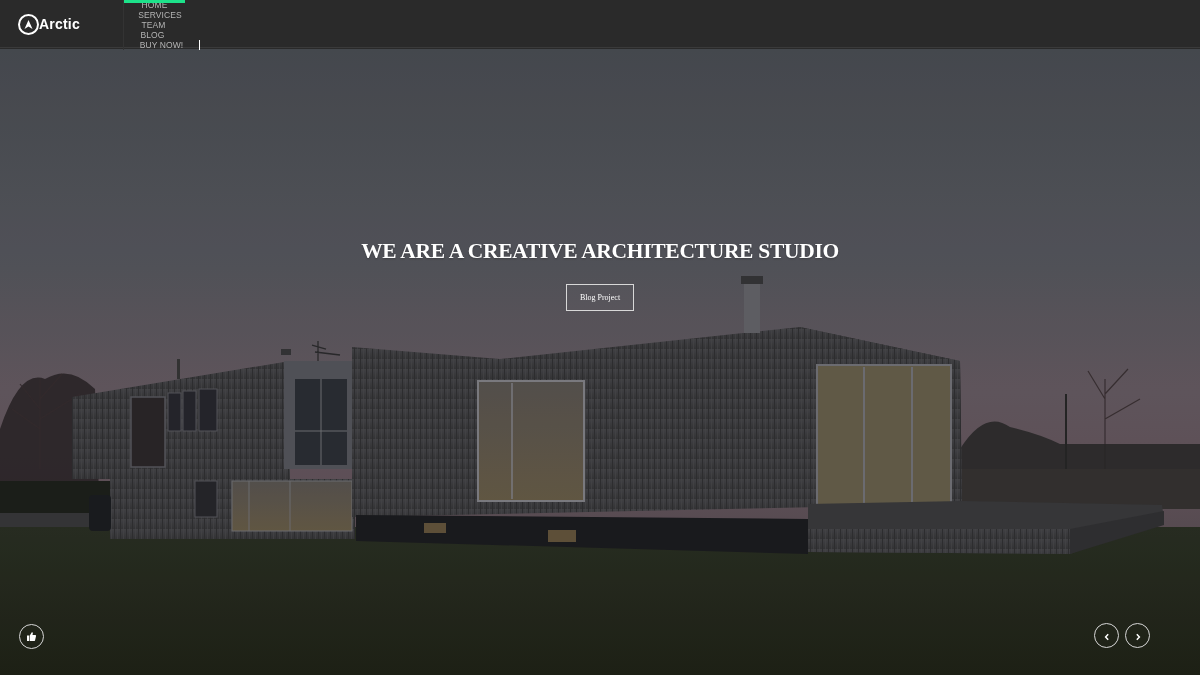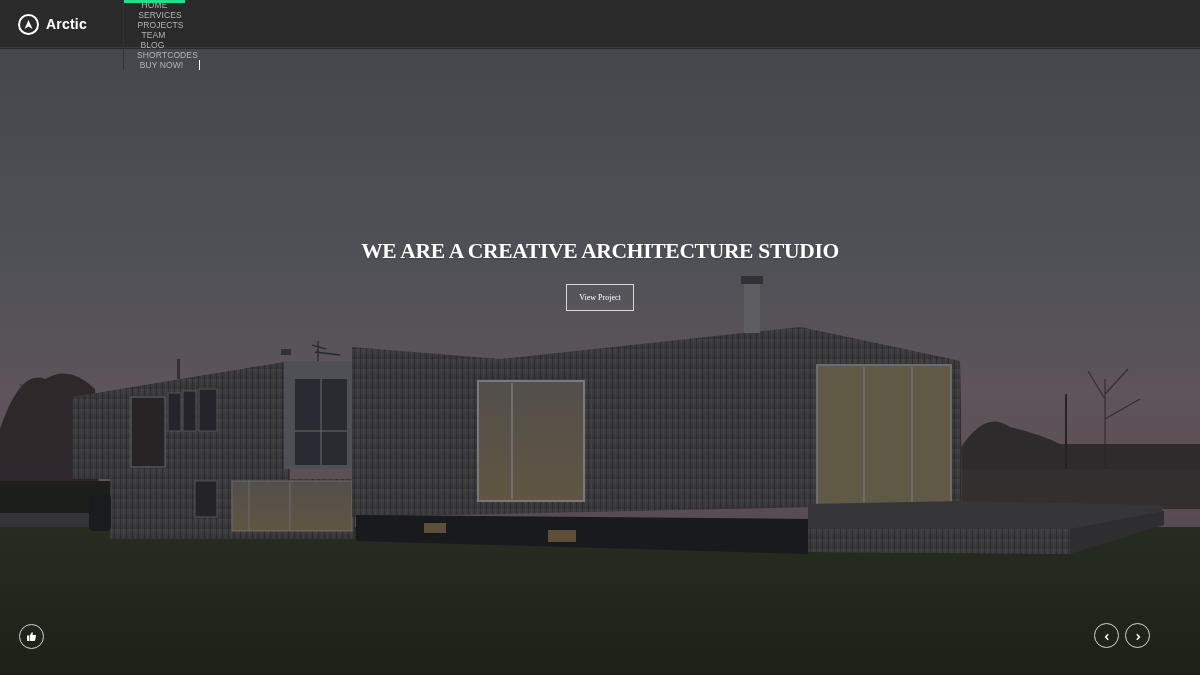--- a/index.html
+++ b/index.html
@@ -6,21 +6,21 @@
   html, body { width: 1200px; height: 675px; overflow: hidden; background: #2a2a2a; }
   body { font-family: "Liberation Sans", "DejaVu Sans", sans-serif; position: relative; }
 
   
   .navbar {
     position: absolute; left: 0; top: 0; width: 1200px; height: 48px;
     background: #2a2a2a; border-bottom: 1px solid #3a3a3a; z-index: 10;
   }
   .logo {
     position: absolute; left: 18px; top: 12px; height: 24px;
-    display: flex; align-items: center; gap: 7px; cursor: pointer;
+    display: flex; align-items: center; gap: 0; cursor: pointer;
   }
   .logo-mark {
     width: 21px; height: 21px; border: 2px solid #fff; border-radius: 50%;
     display: flex; align-items: center; justify-content: center;
   }
   .logo-text { color: #fff; font-size: 14px; font-weight: bold; letter-spacing: 0.2px; }
 
   .nav { position: absolute; left: 123px; top: 0; height: 32px; display: flex; flex-direction: column; }
   .nav-item {
     position: relative; height: 48px; display: flex; align-items: center; justify-content: center;
@@ -65,24 +65,22 @@
       <svg width="11" height="11" viewBox="0 0 11 11">
         <path d="M5.5 1 L9.5 10 L5.5 7.5 L1.5 10 Z" fill="#fff"></path>
       </svg>
     </span>
     <span class="logo-text">Arctic</span>
   </div>
 
   <nav class="nav">
     <div class="nav-item active" style="width:62px">Home</div>
     <div class="nav-item" style="width:73px">Services</div>
-    <div class="nav-item" style="width:74px">Projects</div>
     <div class="nav-item" style="width:60px">Team</div>
     <div class="nav-item" style="width:58px">Blog</div>
-    <div class="nav-item" style="width:88px">Shortcodes</div>
     <div class="nav-item" style="width:77px">Buy Now!</div>
   </nav>
 </header>
 
 <section class="hero">
   <svg class="bg" width="1200" height="626" viewBox="0 0 1200 626">
     <defs>
       <linearGradient id="sky" x1="0" y1="0" x2="0" y2="1">
         <stop offset="0" stop-color="#4e5258"></stop>
         <stop offset="0.35" stop-color="#5c5d64"></stop>
@@ -167,21 +165,21 @@
     <rect x="741" y="227" width="22" height="8" fill="#3a3a3c"></rect>
 
     <polygon points="808,455 962,452 1162,456 1164,470 1070,505 808,503" fill="#3e3e40"></polygon>
     <polygon points="808,480 1070,480 1070,505 808,503" fill="url(#planks)"></polygon>
     <polygon points="1070,480 1164,462 1164,476 1070,505" fill="#353537"></polygon>
 
     <rect x="0" y="0" width="1200" height="626" fill="#000" opacity="0.12"></rect>
   </svg>
 
   <h1 class="headline">WE ARE A CREATIVE ARCHITECTURE STUDIO</h1>
-  <div class="cta">View Project</div>
+  <div class="cta">Blog Project</div>
 
   <div class="circle-btn like-btn">
     <span>
       <svg width="11" height="11" viewBox="0 0 11 11">
         <rect x="1" y="4.5" width="2.2" height="5.5" fill="#fff"></rect>
         <path d="M3.8 4.6 L5.8 1.2 Q6.8 0.9 6.9 2 L6.5 4 L9.4 4 Q10.4 4.2 10 5.2 L9 9.4 Q8.7 10 8 10 L3.8 10 Z" fill="#fff"></path>
       </svg>
     </span>
   </div>
 

